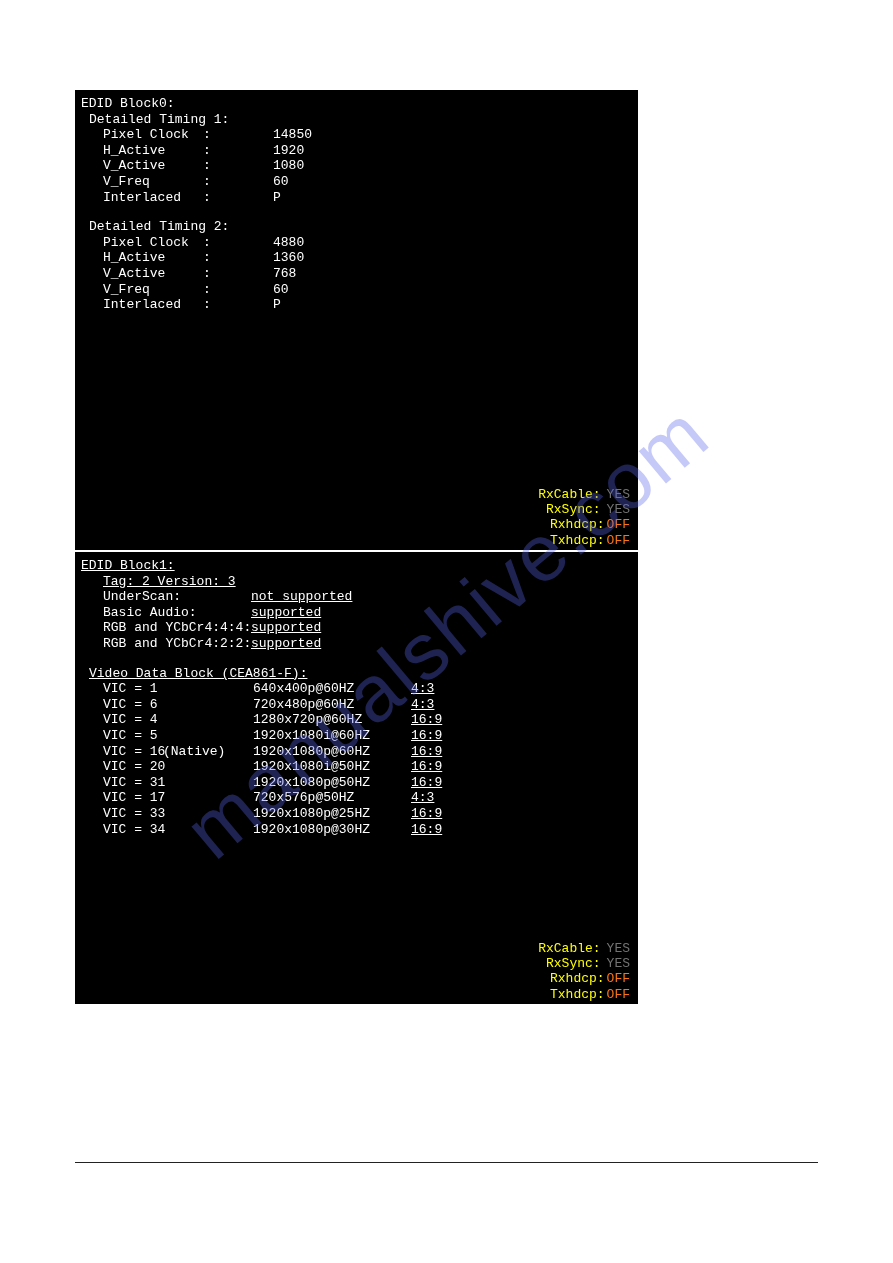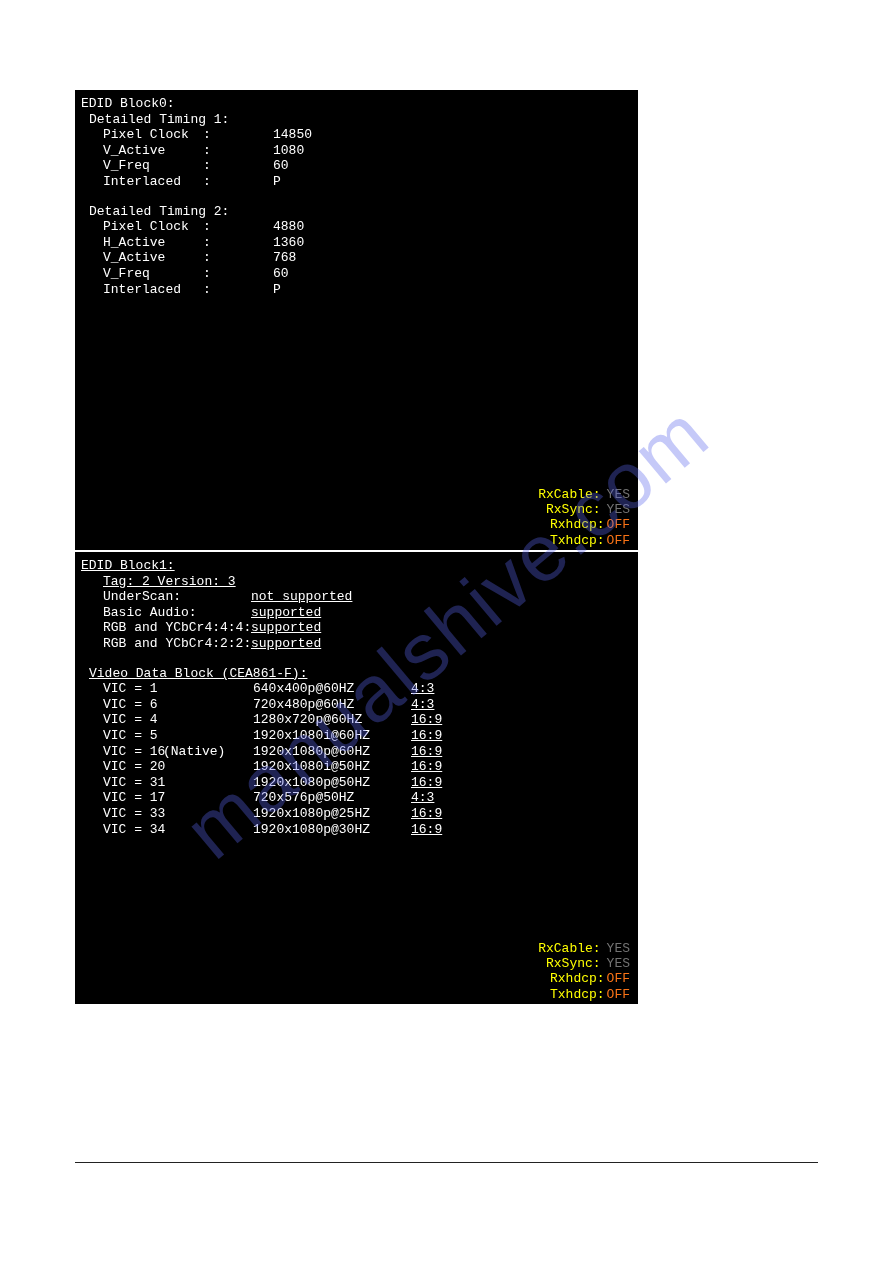--- a/index.html
+++ b/index.html
@@ -70,20 +70,21 @@
 <body>
 
 <div class="watermark">manualshive.com</div>
 
 <div class="console console-block0">
   <div class="row i0">EDID Block0:</div>
 
   <div class="row i1">Detailed Timing 1:</div>
   <div id="t0rows">
       <div class="row i2 k-timing"><span class="key">Pixel Clock</span><span class="colon">:</span><span>14850</span></div>
+      <div class="row i2 k-timing"><span class="key">H_Active</span><span class="colon">:</span><span>1920</span></div>
       <div class="row i2 k-timing"><span class="key">V_Active</span><span class="colon">:</span><span>1080</span></div>
       <div class="row i2 k-timing"><span class="key">V_Freq</span><span class="colon">:</span><span>60</span></div>
       <div class="row i2 k-timing"><span class="key">Interlaced</span><span class="colon">:</span><span>P</span></div>
     </div>
 
   <div style="height:14px"></div>
 
   <div class="row i1">Detailed Timing 2:</div>
   <div id="t1rows">
       <div class="row i2 k-timing"><span class="key">Pixel Clock</span><span class="colon">:</span><span>4880</span></div>

